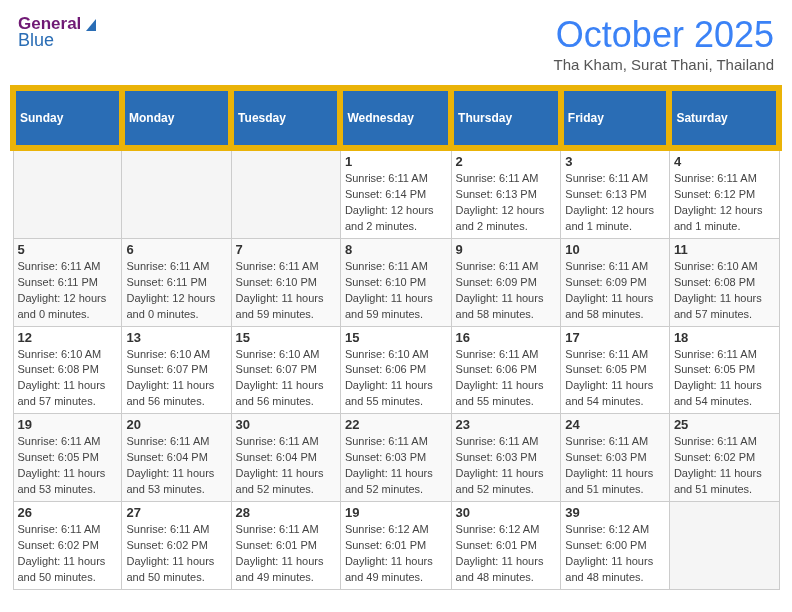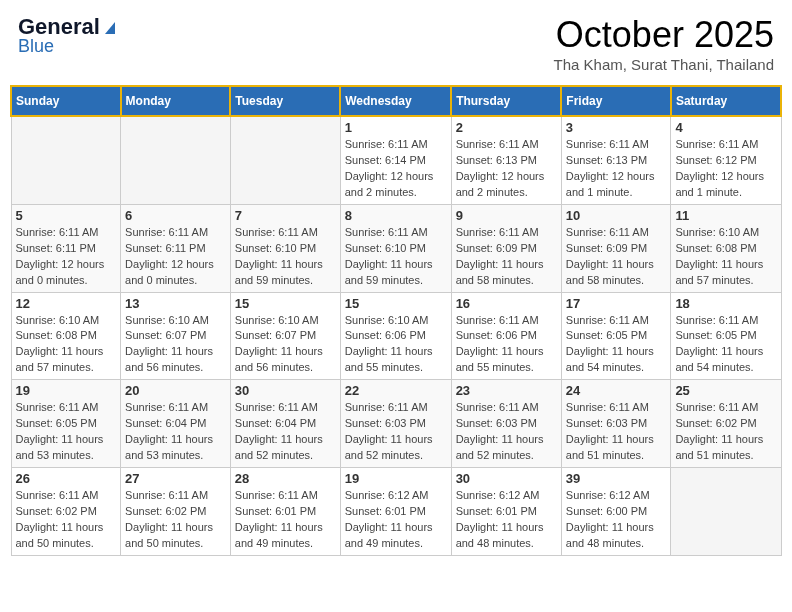--- a/index.html
+++ b/index.html
@@ -25,39 +25,39 @@
     .logo-line {
       display: flex;
       align-items: center;
     }
     .title-area {
       text-align: right;
     }
     .month-title {
       font-size: 36px;
       font-weight: normal;
-      color: #000000;
+      color: #3b82f6;
     }
     .location-title {
       font-size: 15px;
       color: #555;
     }
     .calendar {
       width: 100%;
       border-collapse: collapse;
       font-size: 11px;
     }
     .calendar th {
       background: #2a6db5;
       color: #fff;
-      padding: 7px 4px;
+      padding: 20px 4px;
       text-align: left;
       font-size: 12px;
       font-weight: bold;
-      border: 2px solid #eab308;
+      border: 6px solid #eab308;
     }
     .calendar td {
       vertical-align: top;
       border: 1px solid #ccc;
       padding: 3px 4px;
       width: 113px;
       min-height: 80px;
       background: #fff;
     }
     .calendar td.empty {
@@ -80,21 +80,21 @@
     .week-row td {
       height: 85px;
     }
   </style>
 </head>
 <body>
 
 <div class="header">
   <div class="logo">
     <div class="logo-line">
-      <span style="font-size:22px;font-weight:bold;color:#0f172a;">General</span>
+      <span style="font-size:17px;font-weight:bold;color:#701a75;">General</span>
       <svg width="18" height="18" viewBox="0 0 18 18" style="margin-left:1px;">
         <polygon points="4,16 14,16 14,4" fill="#2a6db5"></polygon>
       </svg>
     </div>
     <span style="font-size:18px;font-weight:normal;color:#2a6db5;margin-top:-4px;">Blue</span>
   </div>
   <div class="title-area">
     <div class="month-title">October 2025</div>
     <div class="location-title">Tha Kham, Surat Thani, Thailand</div>
   </div>

